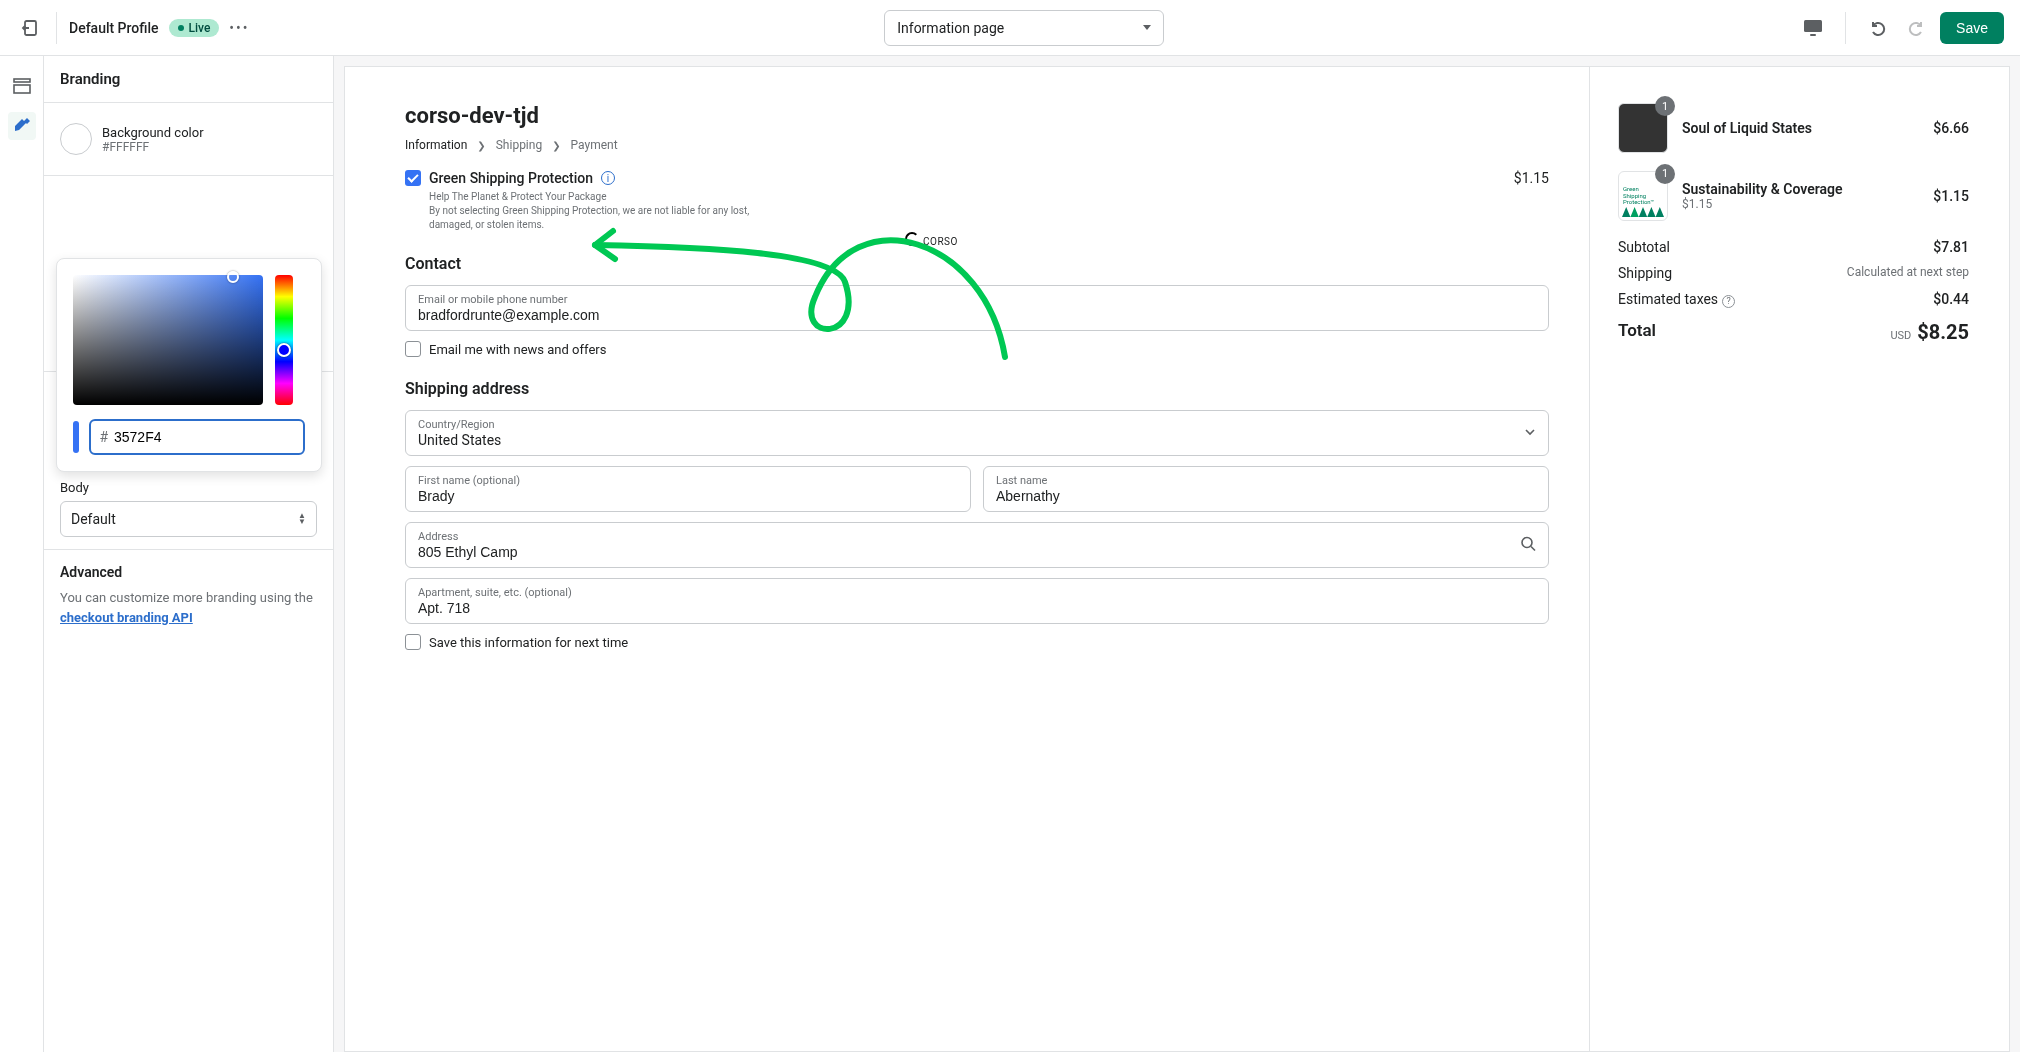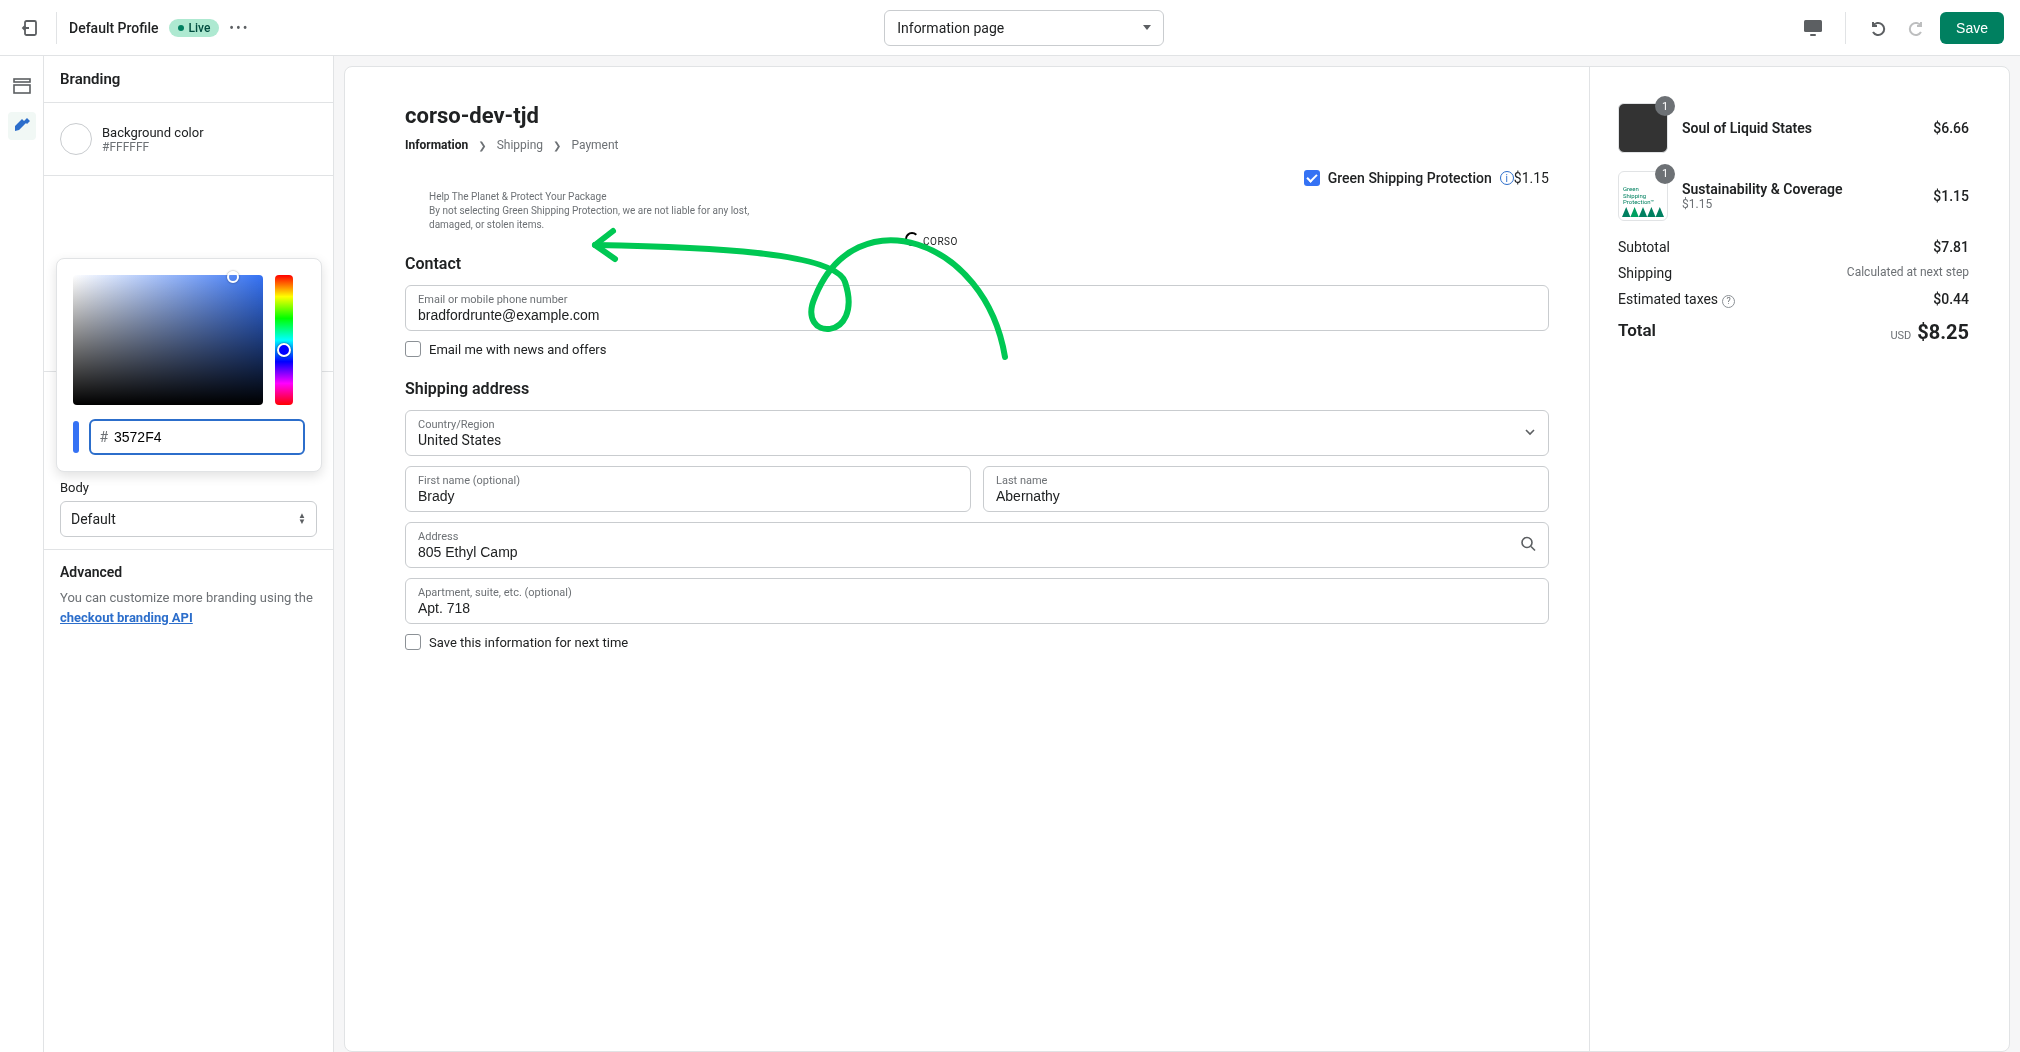--- a/index.html
+++ b/index.html
@@ -59,31 +59,31 @@
 .select-box { width: 100%; height: 36px; border: 1px solid #c9cccf; border-radius: 6px; padding: 0 10px; display: flex; align-items: center; justify-content: space-between; font-size: 14px; cursor: pointer; }
 .updown { display: flex; flex-direction: column; font-size: 8px; color: #5c5f62; line-height: 6px; }
 
 .adv-section { padding: 14px 16px; }
 .adv-title { font-weight: 600; font-size: 14px; margin-bottom: 8px; }
 .adv-text { font-size: 13px; color: #6d7175; line-height: 1.5; }
 .adv-text a { color: #2c6ecb; text-decoration: underline; font-weight: bold; }
 
 
 .preview-wrap { flex: 1; background: #f6f6f7; padding: 10px 10px 0 10px; overflow: hidden; }
-.preview { background: #fff; border: 1px solid #e1e3e5; border-radius: 8px; height: 100%; display: flex; overflow: hidden; position: relative; }
+.preview { background: #fff; border: 1px solid #e1e3e5; border-radius: 0; height: 100%; display: flex; overflow: hidden; position: relative; }
 .checkout-left { flex: 1; padding: 36px 40px 0 60px; overflow-y: auto; }
 .checkout-right { width: 420px; border-left: 1px solid #e1e3e5; padding: 36px 40px 0 28px; }
 
 .store-title { font-size: 22px; font-weight: 700; margin-bottom: 10px; }
 .crumbs { display: flex; align-items: center; gap: 10px; font-size: 12px; margin-bottom: 18px; }
 .crumbs span { color: #6d7175; }
-.crumbs .current { color: #202223; font-weight: 700; }
+.crumbs .current { color: #202223; font-weight: 400; }
 .crumb-sep { color: #8c9196; font-size: 10px; }
 
-.gsp-row { display: flex; align-items: center; justify-content: flex-end; margin-bottom: 4px; }
+.gsp-row { display: flex; align-items: center; justify-content: space-between; margin-bottom: 4px; }
 .gsp-left { display: flex; align-items: center; gap: 8px; }
 .chk { width: 16px; height: 16px; background: #3572F4; border-radius: 3px; position: relative; }
 .chk::after { content: ""; position: absolute; left: 5px; top: 2px; width: 4px; height: 8px; border: solid #fff; border-width: 0 2px 2px 0; transform: rotate(45deg); }
 .gsp-title { font-size: 14px; font-weight: 500; }
 .info-i { width: 14px; height: 14px; border: 1.5px solid #2c6ecb; border-radius: 50%; color: #2c6ecb; font-size: 10px; display: flex; align-items: center; justify-content: center; font-style: normal; }
 .gsp-price { font-size: 14px; }
 .gsp-sub { font-size: 10px; color: #6d7175; margin-left: 24px; line-height: 1.4; }
 .corso-logo { position: absolute; left: 560px; top: 165px; font-size: 10px; font-weight: 400; letter-spacing: 0.5px; }
 .corso-logo::before { content: ""; display: inline-block; width: 10px; height: 10px; border: 2px solid #000; border-radius: 50%; border-right-color: transparent; margin-right: 4px; vertical-align: -1px; }
 

